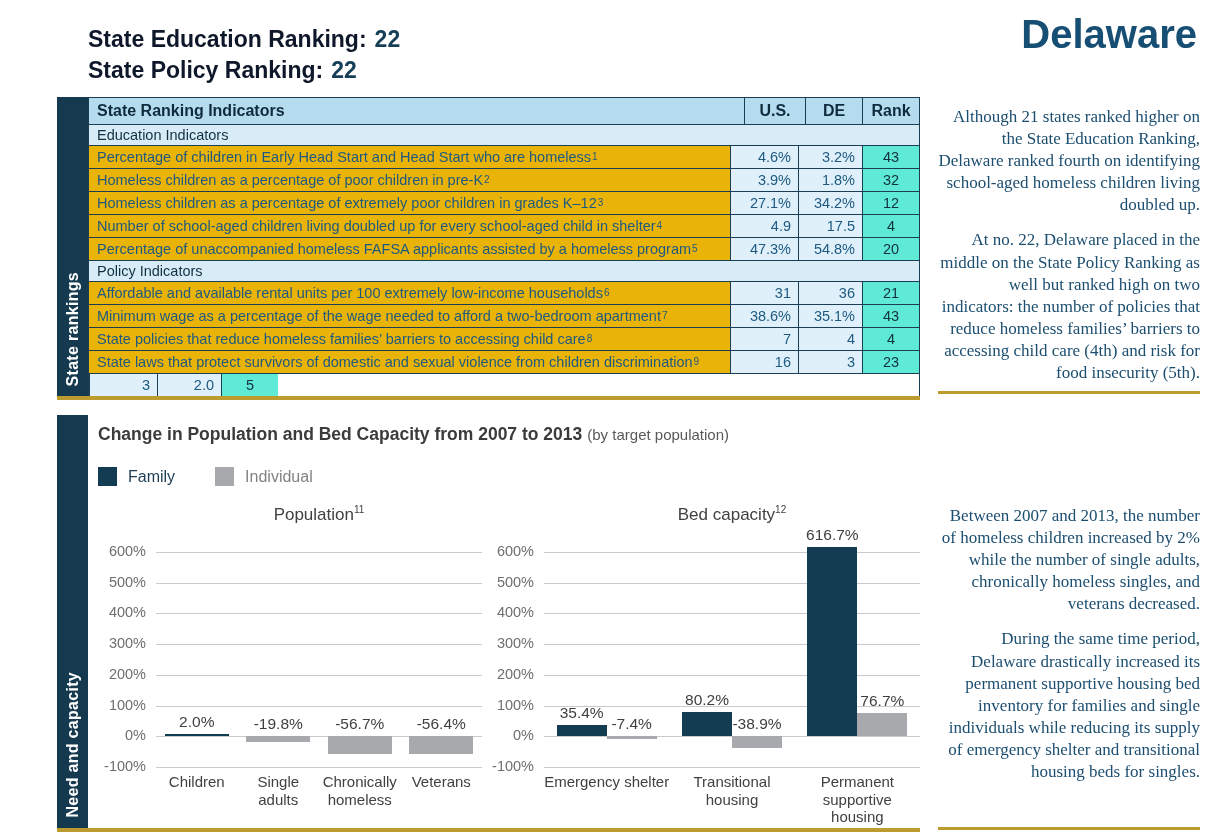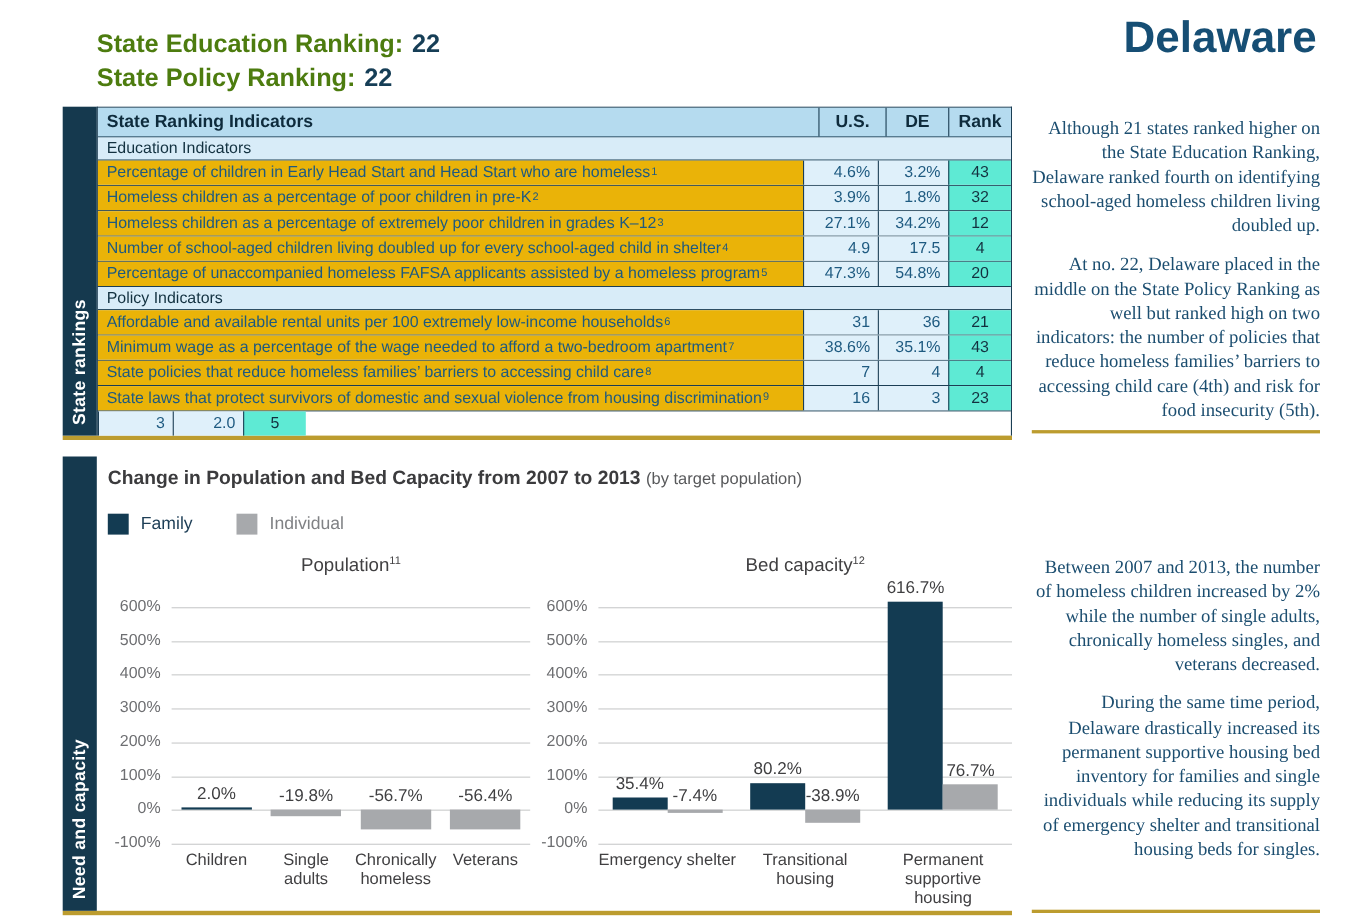--- a/index.html
+++ b/index.html
@@ -5,21 +5,21 @@
   html,body{margin:0;padding:0;}
   body{
     width:1228px;height:840px;position:relative;overflow:hidden;
     background:#ffffff;font-family:"Liberation Sans",sans-serif;
   }
   .abs{position:absolute;}
 
   
   #rankings{left:88px;top:24px;}
   .ranking-line{font-size:23px;font-weight:bold;line-height:31px;white-space:nowrap;}
-  .ranking-label{color:#4d7c0f;}
+  .ranking-label{color:#0f172a;}
   .ranking-value{color:#163E56;margin-left:8px;}
   #state-name{right:31px;top:12px;font-size:40px;font-weight:bold;color:#164E74;}
 
   
   #section1{left:57px;top:97px;width:863px;display:flex;border-bottom:4px solid #BC9C2F;}
   .side-strip{width:31px;background:#15394E;position:relative;flex:none;}
   .side-strip .vtext{
     position:absolute;bottom:10px;left:50%;
     writing-mode:vertical-rl;transform:translateX(-50%) rotate(180deg);
     color:#ffffff;font-weight:bold;font-size:16px;letter-spacing:.3px;white-space:nowrap;
@@ -168,21 +168,21 @@
           <div class="c-name">
             <span>State policies that reduce homeless families’ barriers to accessing child care</span>
             <sup class="fn">8</sup>
           </div>
           <div class="c-us">7</div>
           <div class="c-de">4</div>
           <div class="c-rank">4</div>
         </div>
         <div class="trow tdata">
           <div class="c-name">
-            <span>State laws that protect survivors of domestic and sexual violence from housing discrimination</span>
+            <span>State laws that protect survivors of domestic and sexual violence from children discrimination</span>
             <sup class="fn">9</sup>
           </div>
           <div class="c-us">16</div>
           <div class="c-de">3</div>
           <div class="c-rank">23</div>
         </div>
         <div class="trow tdata">
           <div class="c-us">3</div>
           <div class="c-de">2.0</div>
           <div class="c-rank">5</div>

